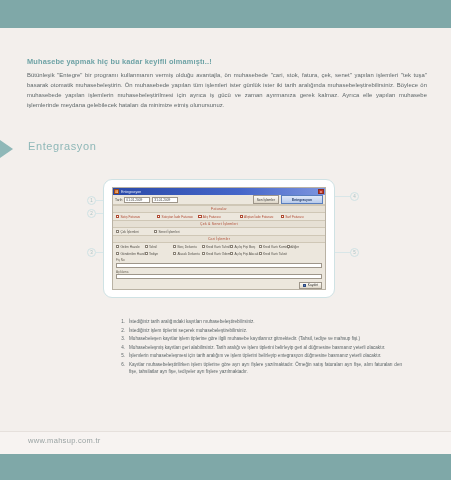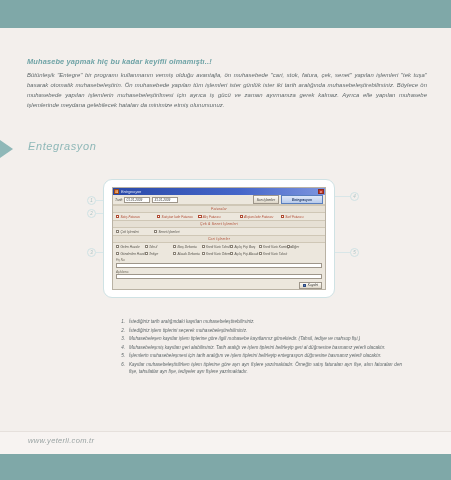--- a/index.html
+++ b/index.html
@@ -8,21 +8,20 @@
   body {
     width: 451px; height: 480px;
     background: #f2efec;
     font-family: "Liberation Sans", sans-serif;
     overflow: hidden;
     position: relative;
   }
   .page {
     position: absolute; inset: 0;
     background: #f3efec;
-    font-style: italic;
   }
   .band-top {
     position: absolute; left: 0; top: 0;
     width: 451px; height: 28px;
     background: #7fa8a8;
   }
   .band-bottom {
     position: absolute; left: 0; bottom: 0;
     width: 451px; height: 26px;
     background: #7fa8a8;
@@ -411,17 +410,17 @@
         <span class="num">5.</span>
         <span class="txt">İşlemlerin muhasebeleşmesi için tarih aralığını ve işlem tiplerini belirleyip entegrasyon düğmesine basmanız yeterli olacaktır.</span>
       </div>
     <div class="li">
         <span class="num">6.</span>
         <span class="txt">Kayıtlar muhasebeleştirilirken işlem tiplerine göre ayrı ayrı fişlere yazılmaktadır. Örneğin satış faturaları ayrı fişe, alım faturaları den fişe, tahsilatlar ayrı fişe, tediyeler ayrı fişlere yazılmaktadır.</span>
       </div>
   </div>
 
   <div class="footer-bar">
-    <span class="footer-url">www.yeterli.com.tr</span>
+    <span class="footer-url">www.mahsup.com.tr</span>
   </div>
   <div class="band-bottom"></div>
 
 </div>
 
 </body></html>

